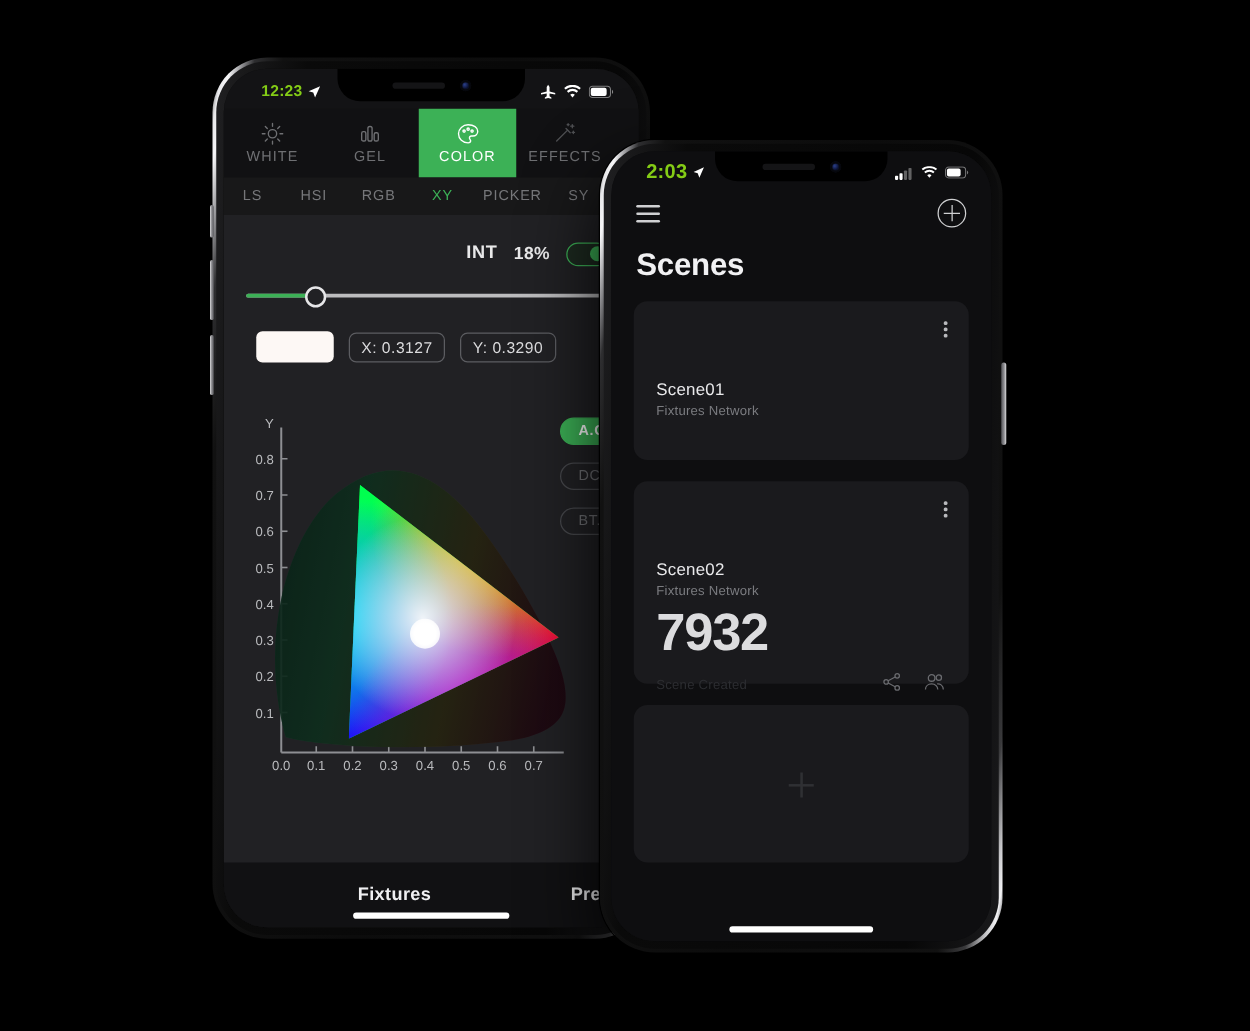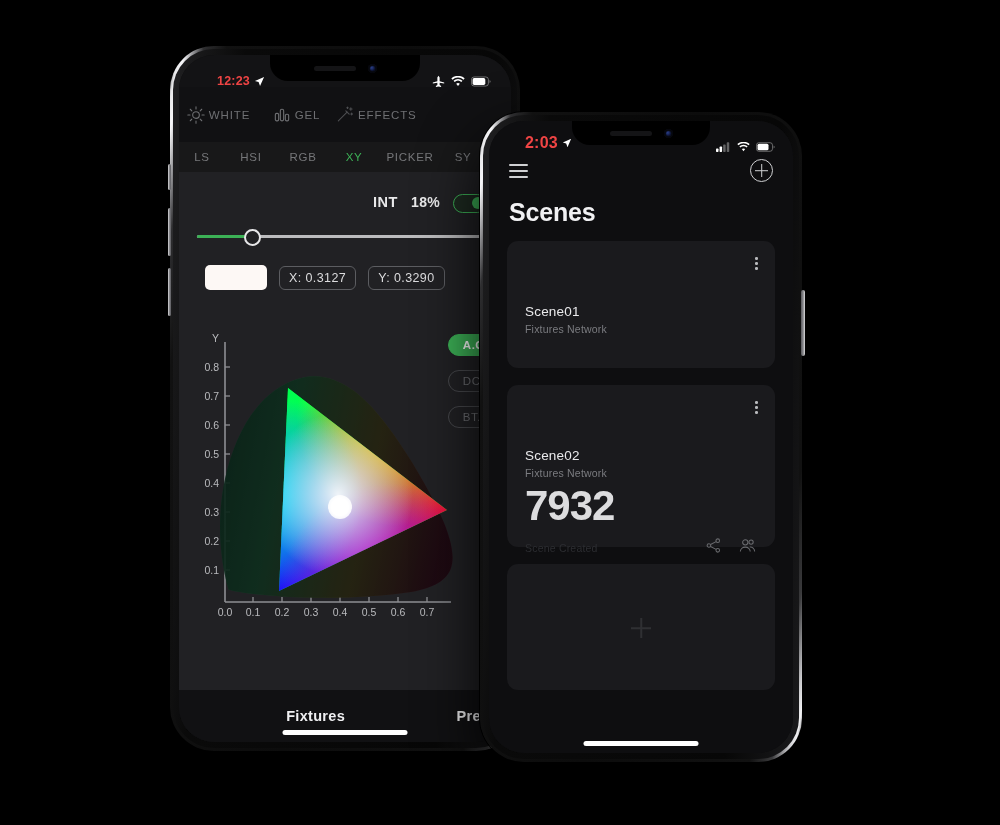--- a/index.html
+++ b/index.html
@@ -34,36 +34,36 @@
   }
   .notch .speaker{width:42px;height:5px;border-radius:3px;background:#141416;}
   .notch .cam{width:9px;height:9px;border-radius:50%;background:#0b0f1c;
     box-shadow:inset 0 0 0 1.5px #06070c;position:relative;}
   .notch .cam:after{content:"";position:absolute;inset:2px;border-radius:50%;
     background:radial-gradient(circle at 35% 35%,#2a3f8a,#0a1030 70%);}
   .sidebtn{position:absolute;background:linear-gradient(90deg,#dcdcde,#8c8c90 45%,#58585c);border-radius:2px;}
   .sidebtn.r{background:linear-gradient(270deg,#dcdcde,#8c8c90 45%,#58585c);}
 
   
-  .statusbar{position:absolute;top:0;left:16px;right:0;display:flex;
-    align-items:flex-end;justify-content:space-between;z-index:30;color:#ef4444;}
+  .statusbar{position:absolute;top:0;left:8px;right:0;display:flex;
+    align-items:center;justify-content:space-between;z-index:30;color:#84cc16;}
   .sb-time{font-weight:bold;letter-spacing:.2px;display:flex;align-items:center;gap:4px;}
   .sb-icons{display:flex;align-items:center;gap:6px;}
   .homebar{position:absolute;bottom:7px;left:50%;transform:translateX(-50%);
     height:5px;border-radius:3px;background:#fff;z-index:35;}
 
   
   #phone1{left:170px;top:46px;width:350px;height:705px;}
   #phone1 .notch{width:150px;height:26px;}
   #phone1 .statusbar{height:30px;padding:3px 20px 0 22px;font-size:12.5px;}
   #phone1 .homebar{width:125px;}
   .p1-content{position:absolute;inset:0;background:#131315;display:flex;flex-direction:column;}
 
   .modebar{display:flex;height:55px;margin-top:32px;background:#111113;flex:0 0 auto;}
-  .modetab{flex:0 0 78px;display:flex;flex-direction:row;align-items:center;
+  .modetab{flex:0 0 78px;display:flex;flex-direction:column;align-items:center;
     justify-content:center;gap:3px;color:#6f7073;font-size:11.5px;letter-spacing:.9px;}
   .modetab.active{background:#3cb156;color:#fff;}
   .modetab .ic{height:20px;display:flex;align-items:center;justify-content:center;}
 
   .subbar{display:flex;height:30px;background:#181819;flex:0 0 auto;align-items:stretch;}
   .subtab{display:flex;align-items:center;justify-content:center;color:#76777a;
     font-size:11.5px;letter-spacing:.7px;position:relative;flex:0 0 auto;}
   .subtab.active{color:#3cb156;}
   .subtab.active:after{content:"";position:absolute;bottom:-2px;left:50%;transform:translateX(-50%);
     width:24px;height:2.5px;background:#3cb156;border-radius:2px;}
@@ -191,20 +191,31 @@
           </div>
           <div class="modetab">
             <span class="ic">
               <svg width="20" height="20" viewBox="0 0 24 24" fill="none" stroke="#6f7073" stroke-width="1.3">
                 <rect x="4" y="10" width="4" height="9" rx="1.6"></rect>
                 <rect x="10" y="5" width="4" height="14" rx="1.8"></rect>
                 <rect x="16" y="11" width="4" height="8" rx="1.6"></rect>
               </svg>
             </span>
             <span>GEL</span>
+          </div>
+          <div class="modetab active">
+            <span class="ic">
+              <svg width="21" height="21" viewBox="0 0 24 24" fill="none" stroke="#ffffff" stroke-width="1.25">
+                <path d="M12 3.2c-4.9 0-8.8 3.7-8.8 8.3 0 4.6 3.9 8.3 8.8 8.3 1.5 0 2.3-.9 2.3-1.9 0-.6-.3-1-.6-1.4-.3-.4-.5-.7-.5-1.2 0-1 .8-1.8 1.9-1.8h1.3c2.5 0 4.4-1.9 4.4-4.3 0-3.4-3.6-6-8.8-6z"></path>
+                <circle cx="8.3" cy="9" r="1.05"></circle>
+                  <circle cx="12" cy="7.2" r="1.05"></circle>
+                  <circle cx="15.6" cy="9" r="1.05"></circle>
+              </svg>
+            </span>
+            <span>COLOR</span>
           </div>
           <div class="modetab">
             <span class="ic">
               <svg width="20" height="20" viewBox="0 0 24 24" fill="none" stroke="#4e4f52" stroke-width="1.3" stroke-linecap="round">
                 <path d="M4 19 L14.5 8.5"></path>
                   <path d="M13 7 l4 4"></path>
                 <path d="M19 3.2v3M17.5 4.7h3M20 9.6v2.2M18.9 10.7h2.2M15 2.4v1.8M14.1 3.3h1.8"></path>
               </svg>
             </span>
             <span>EFFECTS</span>

